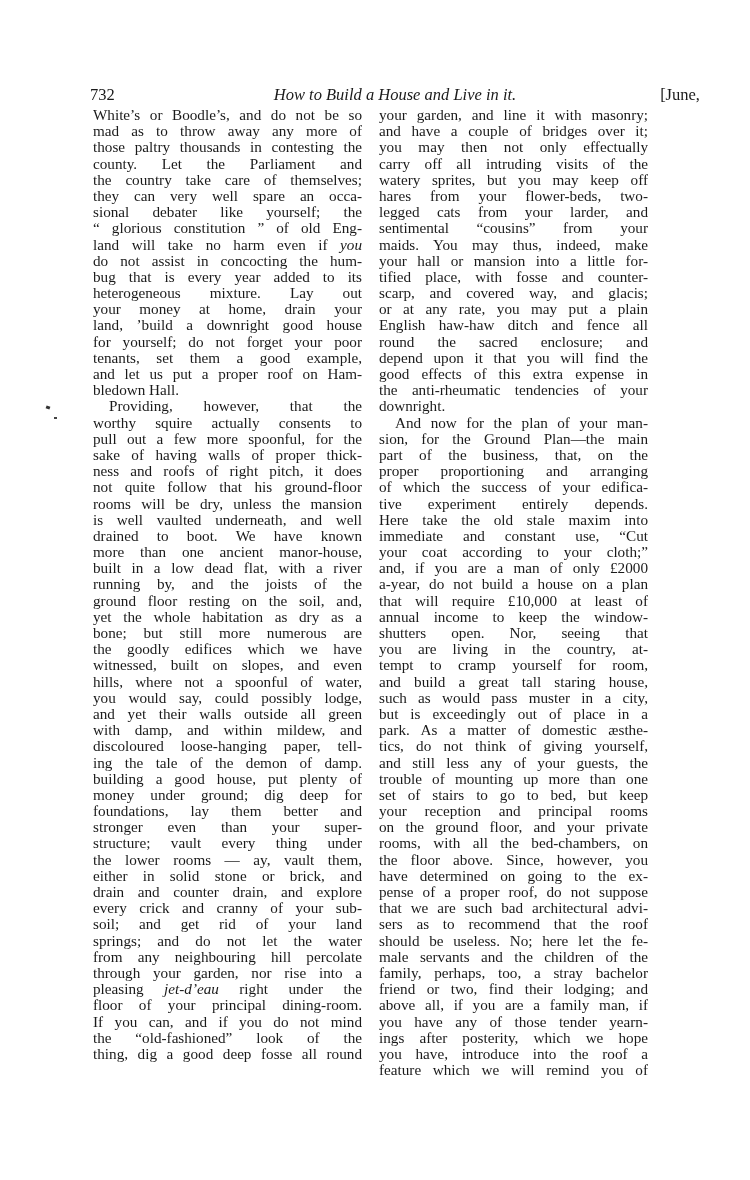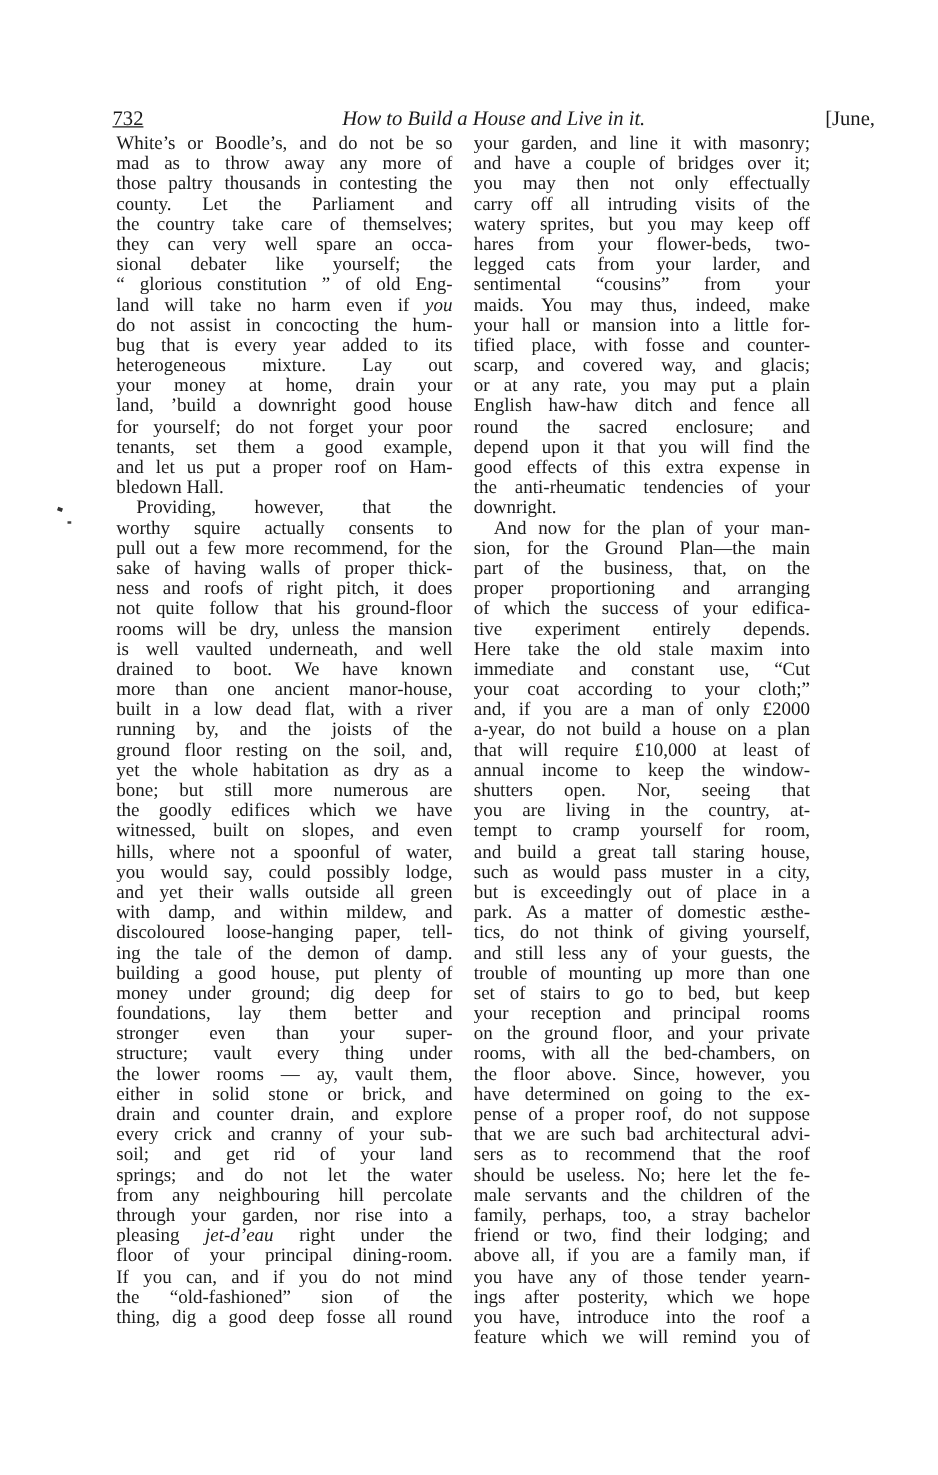--- a/index.html
+++ b/index.html
@@ -24,21 +24,21 @@
       position: absolute;
       top: 84px;
       left: 90px;
       width: 610px;
       height: 22px;
       font-size: 16.5px;
       line-height: 22px;
     }
     .page-number {
       position: absolute;
-      left: 0; top: 0; text-decoration: underline;
+      left: 0; top: 0;
     }
     .running-title {
       position: absolute;
       left: 0; right: 0; top: 0;
       text-align: center;
       font-style: italic;
     }
     .running-date {
       position: absolute;
       right: 0; top: 0;
@@ -111,21 +111,21 @@
       <span class="line">bug that is every year added to its</span>
       <span class="line">heterogeneous mixture.  Lay out</span>
       <span class="line">your money at home, drain your</span>
       <span class="line">land, ’build a downright good house</span>
       <span class="line">for yourself; do not forget your poor</span>
       <span class="line">tenants, set them a good example,</span>
       <span class="line">and let us put a proper roof on Ham-</span>
       <span class="line last">bledown Hall.</span>
       <span class="line indent">Providing, however, that the</span>
       <span class="line">worthy squire actually consents to</span>
-      <span class="line">pull out a few more recommend, for the</span>
+      <span class="line">pull out a few more spoonful, for the</span>
       <span class="line">sake of having walls of proper thick-</span>
       <span class="line">ness and roofs of right pitch, it does</span>
       <span class="line">not quite follow that his ground-floor</span>
       <span class="line">rooms will be dry, unless the mansion</span>
       <span class="line">is well vaulted underneath, and well</span>
       <span class="line">drained to boot.   We have known</span>
       <span class="line">more than one ancient manor-house,</span>
       <span class="line">built in a low dead flat, with a river</span>
       <span class="line">running by, and the joists of the</span>
       <span class="line">ground floor resting on the soil, and,</span>
@@ -148,21 +148,21 @@
       <span class="line">either in solid stone or brick, and</span>
       <span class="line">drain and counter drain, and explore</span>
       <span class="line">every crick and cranny of your sub-</span>
       <span class="line">soil; and get rid of your land</span>
       <span class="line">springs; and do not let the water</span>
       <span class="line">from any neighbouring hill percolate</span>
       <span class="line">through your garden, nor rise into a</span>
       <span class="line">pleasing <i>jet-d’eau</i> right under the</span>
       <span class="line">floor of your principal dining-room.</span>
       <span class="line">If you can, and if you do not mind</span>
-      <span class="line">the “old-fashioned” sion of the</span>
+      <span class="line">the “old-fashioned” look of the</span>
       <span class="line">thing, dig a good deep fosse all round</span>
     </div>
   <div class="column col-right" id="col-right">
       <span class="line">your garden, and line it with masonry;</span>
       <span class="line">and have a couple of bridges over it;</span>
       <span class="line">you may then not only effectually</span>
       <span class="line">carry off all intruding visits of the</span>
       <span class="line">watery sprites, but you may keep off</span>
       <span class="line">hares from your flower-beds, two-</span>
       <span class="line">legged cats from your larder, and</span>

